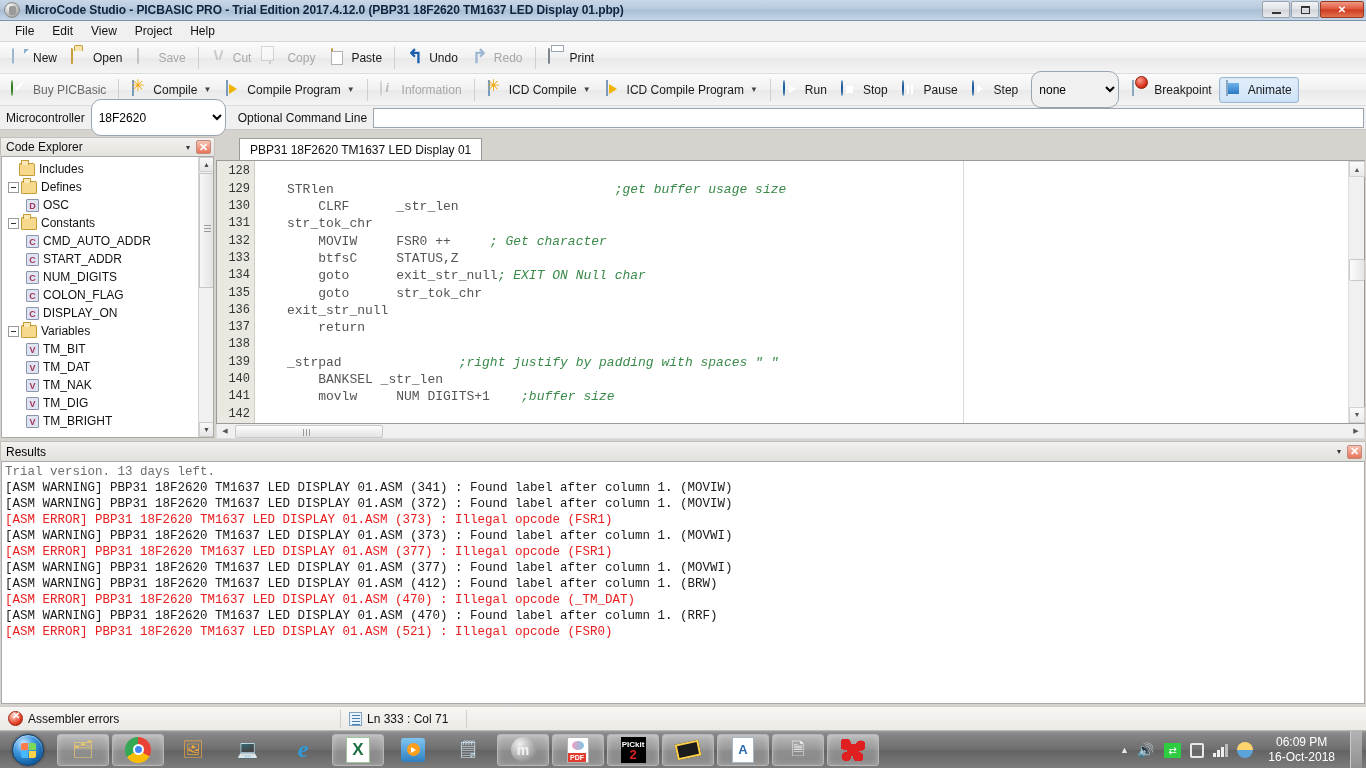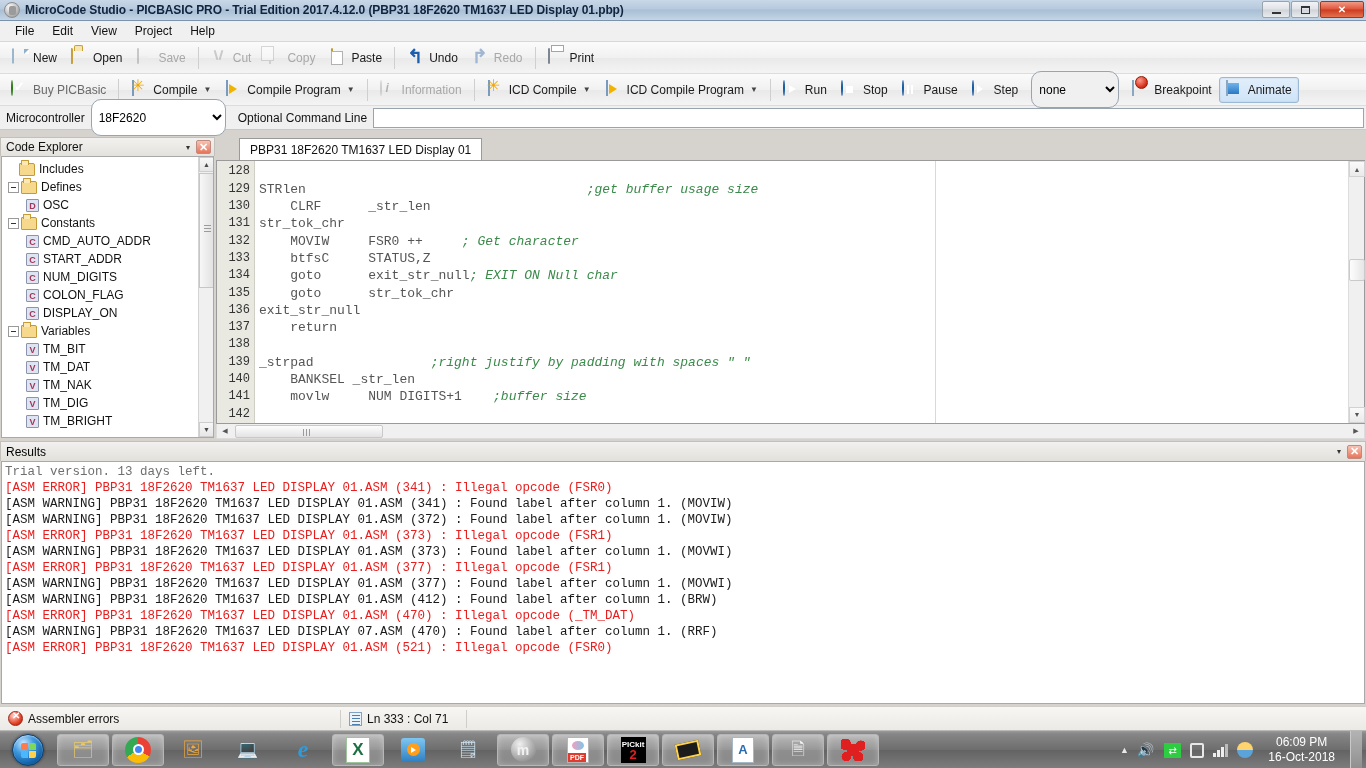--- a/index.html
+++ b/index.html
@@ -210,21 +210,21 @@
   
   .editdock { flex:1; display:flex; flex-direction:column; }
   .tabstrip { height:25px; display:flex; align-items:flex-end; padding-left:24px; background:#d6d3ce;}
   .tab {
     height:22px; padding:0 10px; display:flex; align-items:center;
     background:#fff; border:1px solid #9a9a9a; border-bottom:none;
     font-size:12px; color:#111;
   }
   .tabfill { flex:1; }
   .editwrap { flex:1; position:relative; background:#fff;
-              border:1px solid #9a9a9a; margin:0 1px 0 1px; display:flex; }
+              border:1px solid #9a9a9a; margin:0 1px 0 1px; display:flex;gap:28px; }
   .gutter {
     width:38px; background:#e9e9e2; border-right:1px solid #cfcfc6;
     font-family:"Liberation Mono", monospace; font-size:12px; color:#333;
     text-align:right; padding-top:2px;
   }
   .gutter div { height:17.3px; line-height:17.3px; padding-right:4px; }
   .code {
     flex:1; position:relative; overflow:hidden;
     font-family:"Liberation Mono", monospace; font-size:13px;
     padding-top:2px; color:#555;
@@ -591,30 +591,29 @@
 
   <div class="results">
     <div class="res-head">
       <span>Results</span>
       <span style="flex:1"></span>
       <span class="dock-menu">▾</span>
       <span class="dock-close">✕</span>
     </div>
     <div class="res-body" id="resbody">
         <div class="rl info">Trial version. 13 days left.</div>
-        <div class="rl err">[ASM ERROR] PBP31 18F2620 TM1637 LED DISPLAY 01.ASM (341) : Illegal opcode (FSR0)</div>
         <div class="rl warn">[ASM WARNING] PBP31 18F2620 TM1637 LED DISPLAY 01.ASM (341) : Found label after column 1. (MOVIW)</div>
         <div class="rl warn">[ASM WARNING] PBP31 18F2620 TM1637 LED DISPLAY 01.ASM (372) : Found label after column 1. (MOVIW)</div>
         <div class="rl err">[ASM ERROR] PBP31 18F2620 TM1637 LED DISPLAY 01.ASM (373) : Illegal opcode (FSR1)</div>
         <div class="rl warn">[ASM WARNING] PBP31 18F2620 TM1637 LED DISPLAY 01.ASM (373) : Found label after column 1. (MOVWI)</div>
         <div class="rl err">[ASM ERROR] PBP31 18F2620 TM1637 LED DISPLAY 01.ASM (377) : Illegal opcode (FSR1)</div>
         <div class="rl warn">[ASM WARNING] PBP31 18F2620 TM1637 LED DISPLAY 01.ASM (377) : Found label after column 1. (MOVWI)</div>
         <div class="rl warn">[ASM WARNING] PBP31 18F2620 TM1637 LED DISPLAY 01.ASM (412) : Found label after column 1. (BRW)</div>
         <div class="rl err">[ASM ERROR] PBP31 18F2620 TM1637 LED DISPLAY 01.ASM (470) : Illegal opcode (_TM_DAT)</div>
-        <div class="rl warn">[ASM WARNING] PBP31 18F2620 TM1637 LED DISPLAY 07.ASM (470) : Found label after column 1. (RRF)</div>
+        <div class="rl warn">[ASM WARNING] PBP31 18F2620 TM1637 LED DISPLAY 01.ASM (470) : Found label after column 1. (RRF)</div>
         <div class="rl err">[ASM ERROR] PBP31 18F2620 TM1637 LED DISPLAY 01.ASM (521) : Illegal opcode (FSR0)</div>
       </div>
   </div>
 
   <div class="statusbar">
     <div class="sb-cell" style="width:340px">
       <span class="i-errcircle"></span>
       <span>Assembler errors</span>
     </div>
     <div class="sb-sep"></div>

